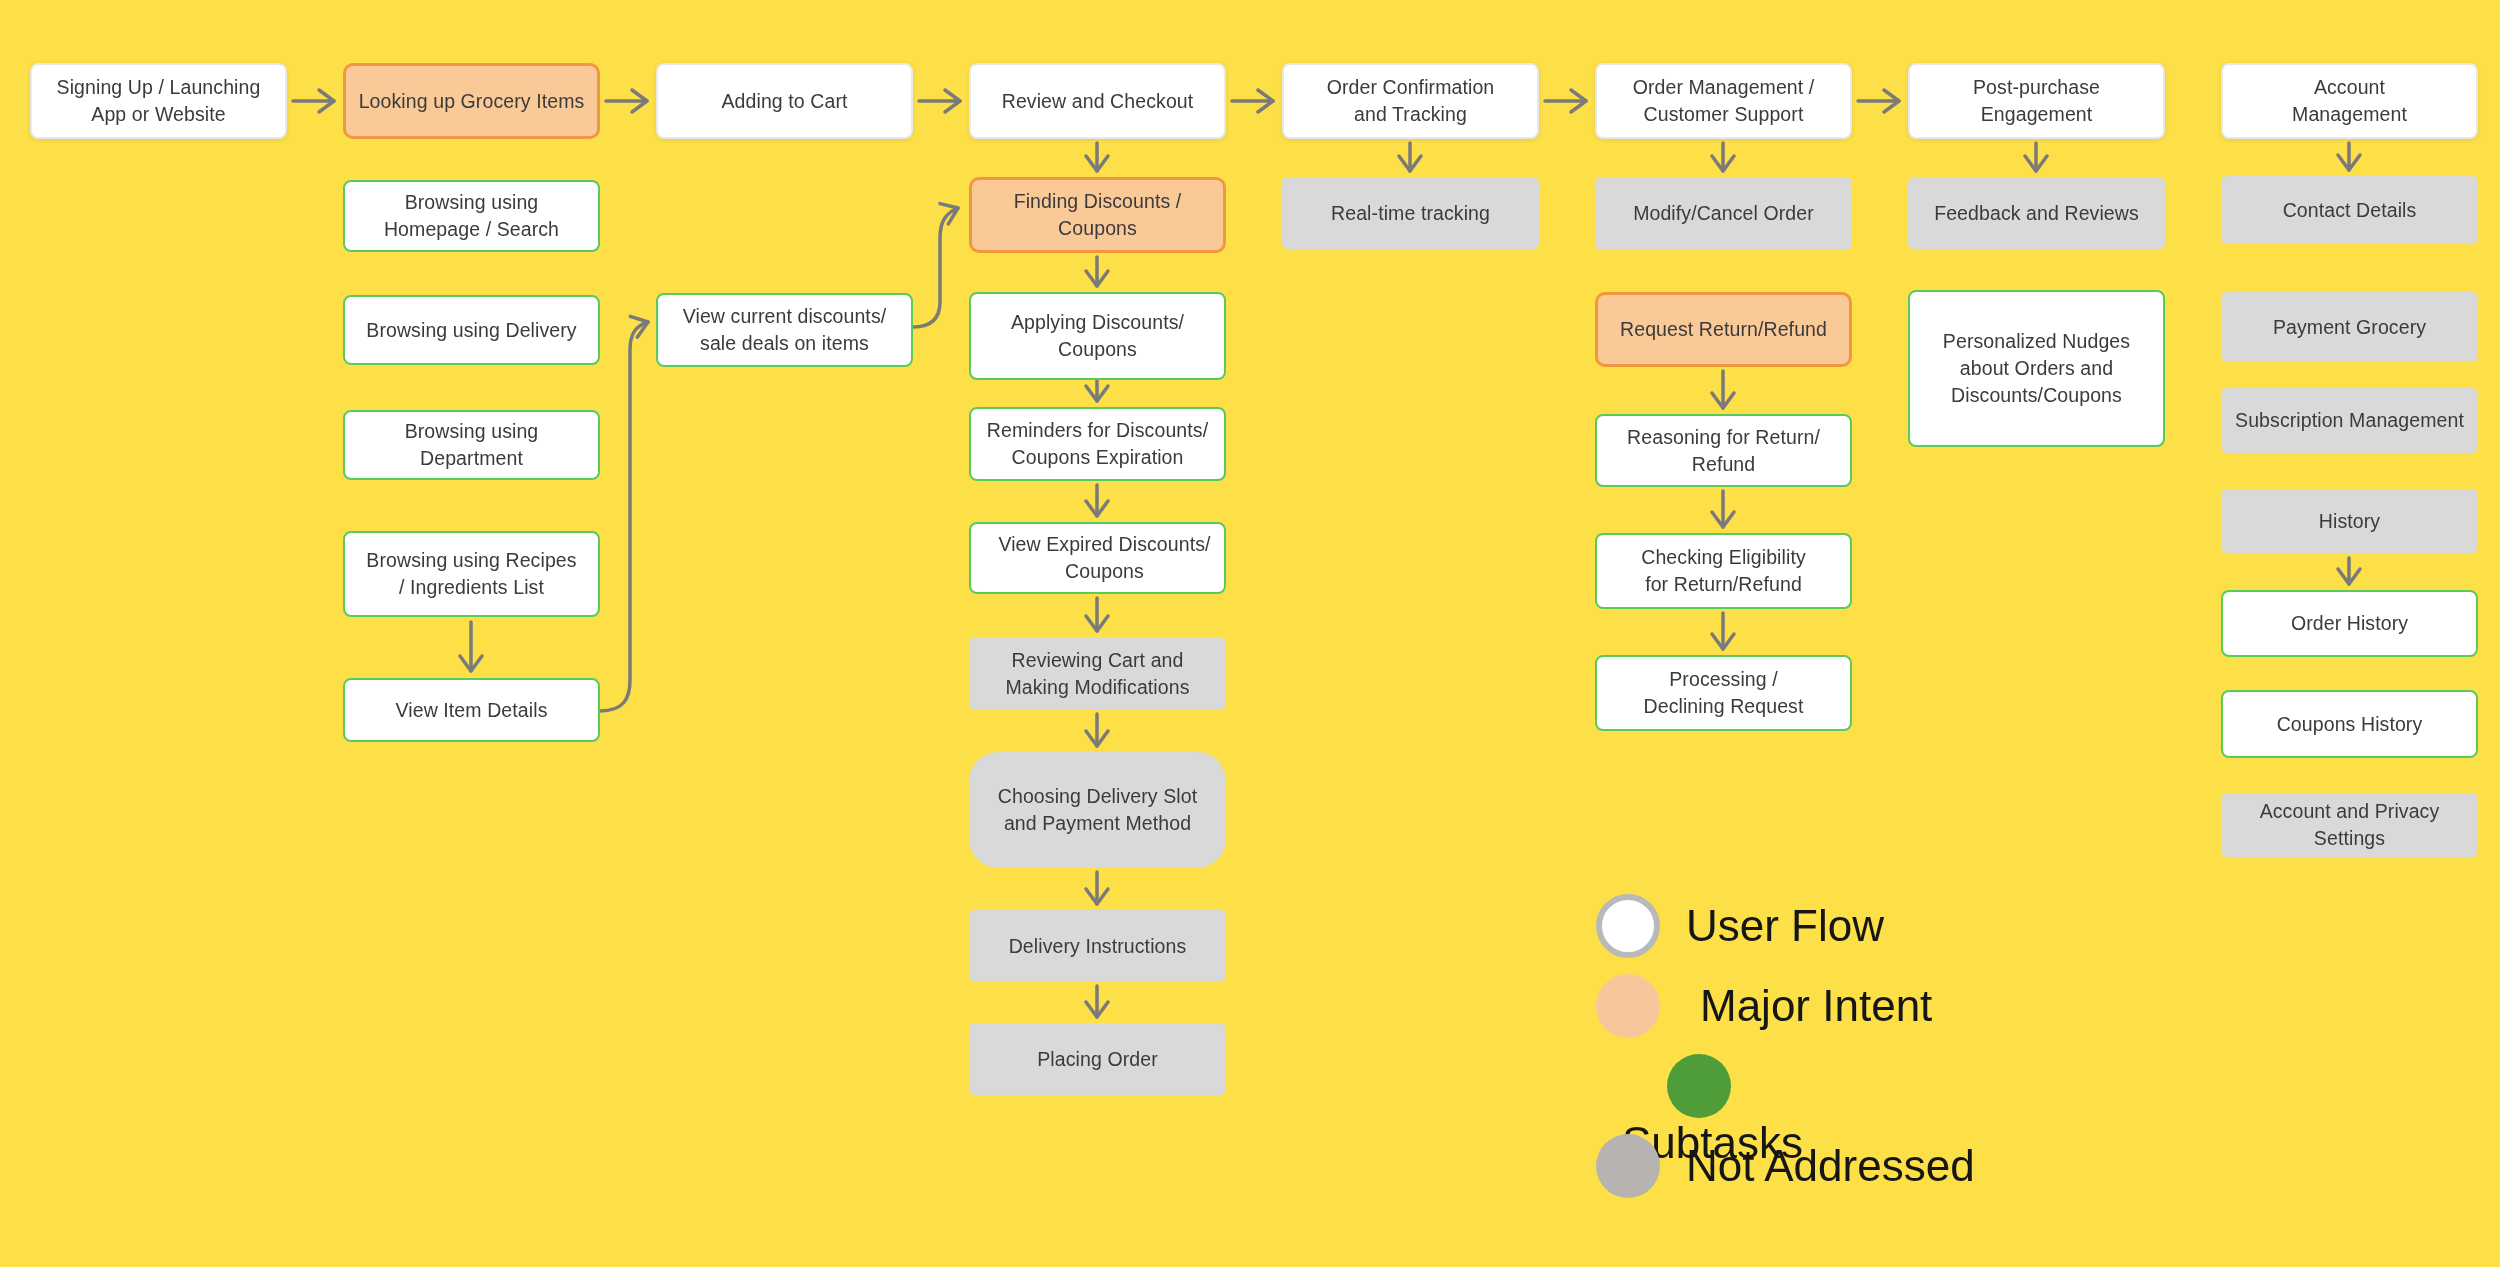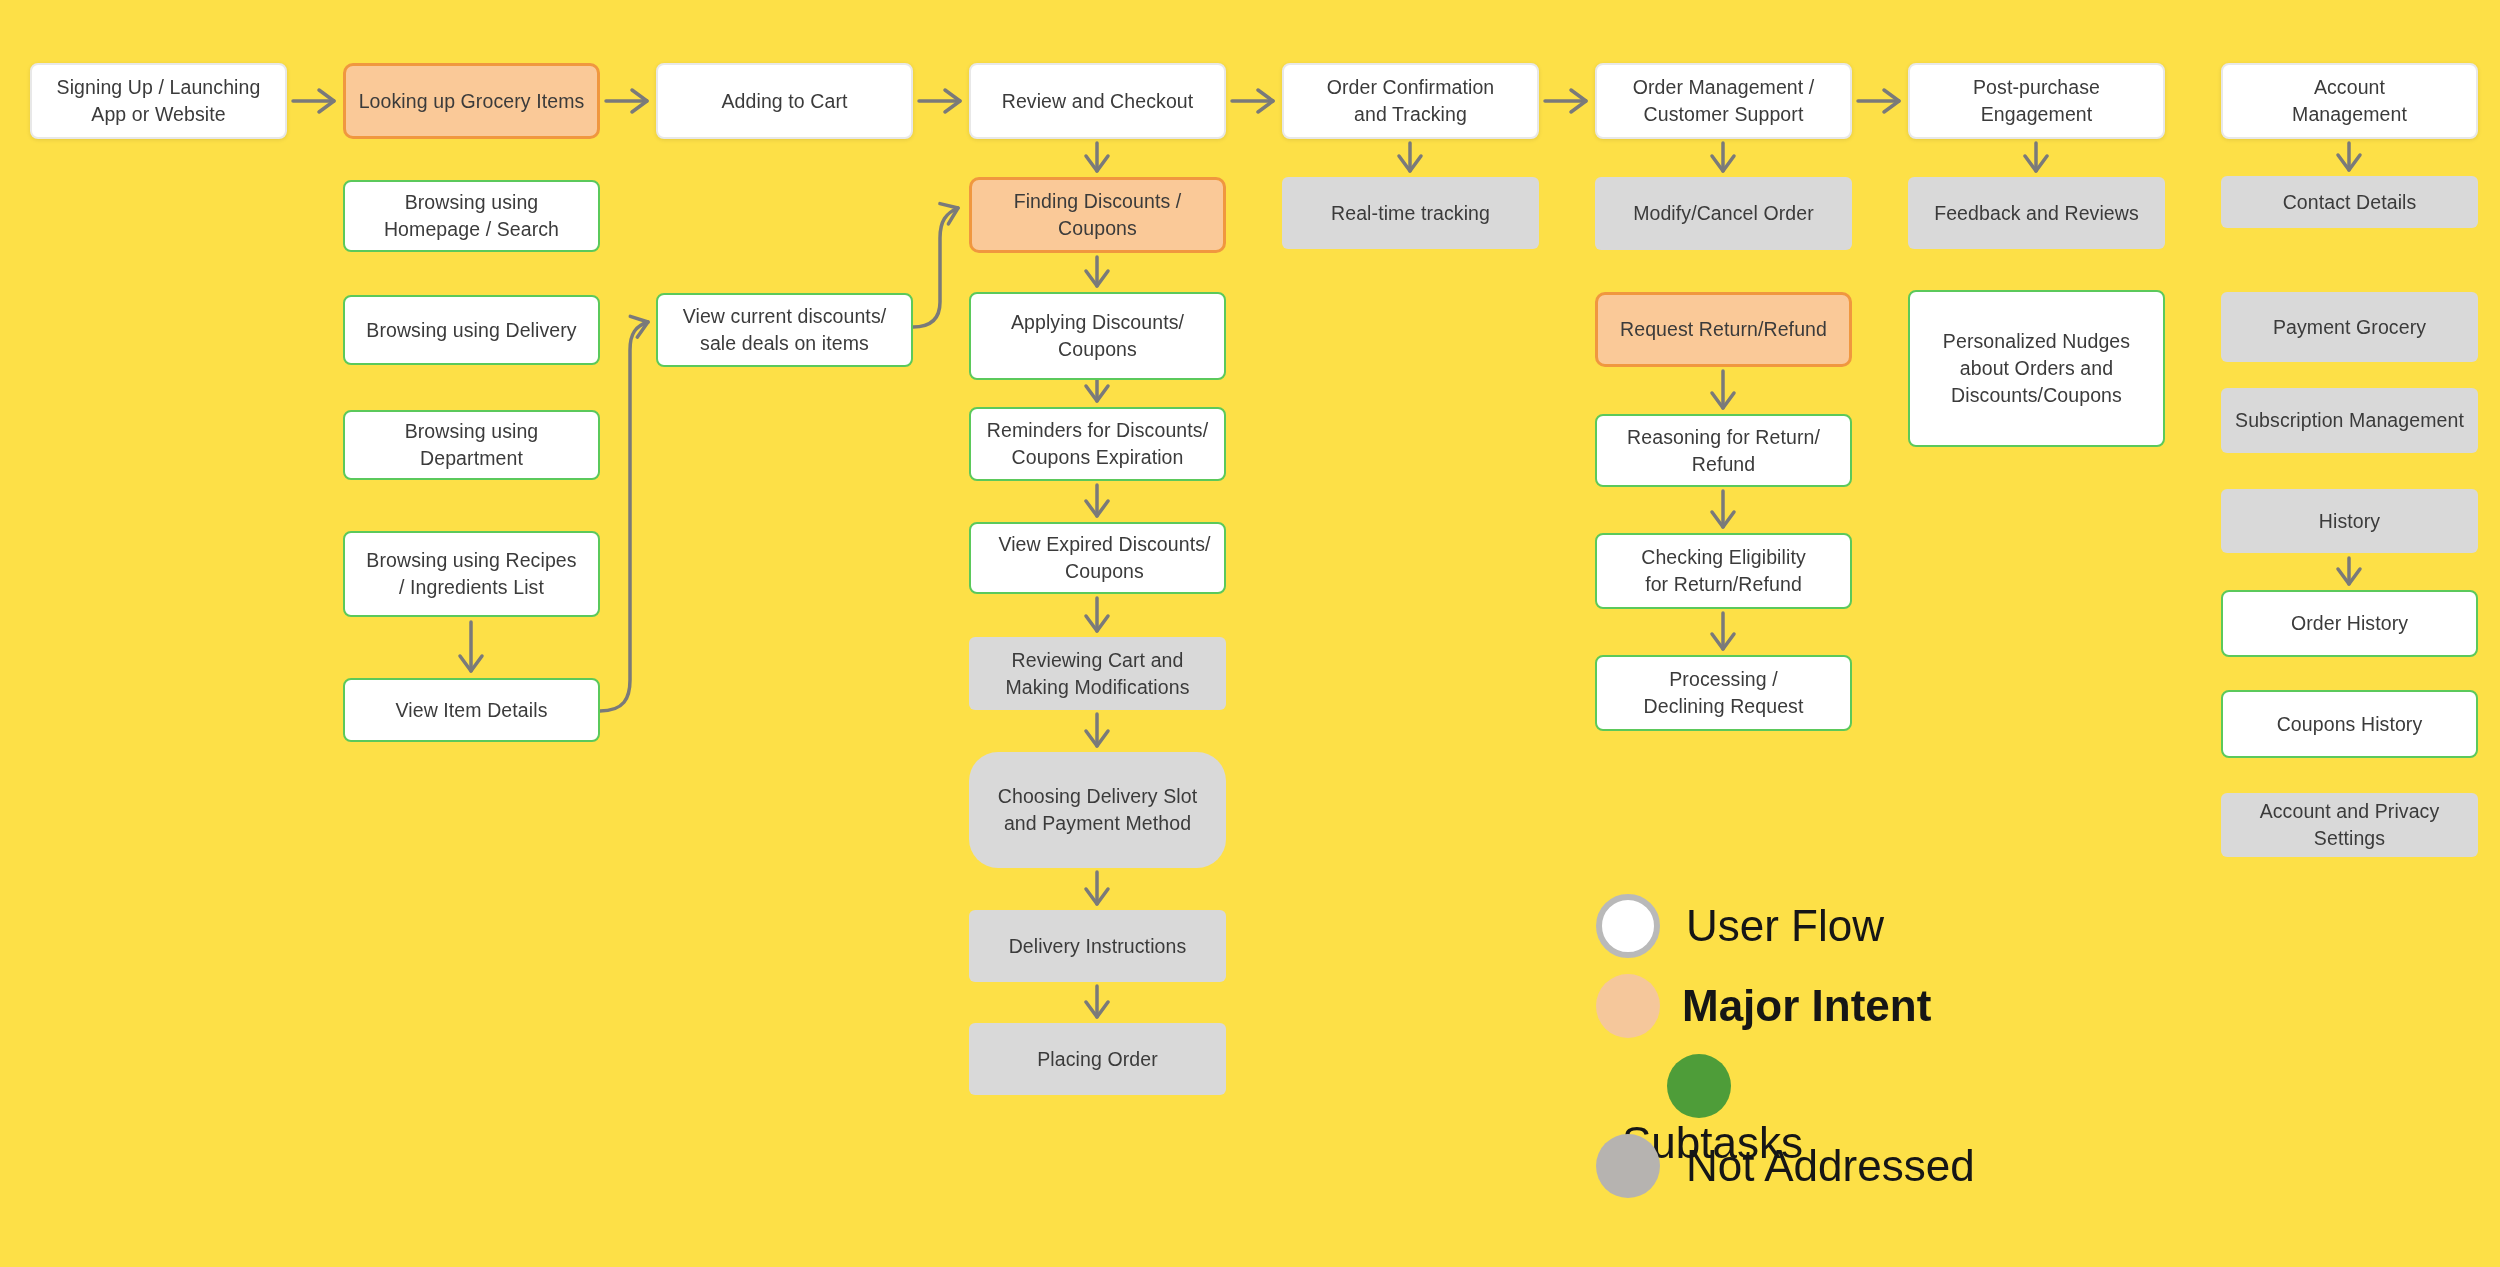--- a/index.html
+++ b/index.html
@@ -205,21 +205,21 @@
 Declining Request</span>
   </div>
       <div class="node not_addressed" style="left: 1908px; top: 177px; width: 257px; height: 72px;">
     <span class="lbl">Feedback and Reviews</span>
   </div>
       <div class="node subtask" style="left: 1908px; top: 290px; width: 257px; height: 157px;">
     <span class="lbl">Personalized Nudges
 about Orders and
 Discounts/Coupons</span>
   </div>
-      <div class="node not_addressed" style="left: 2221px; top: 176px; width: 257px; height: 52px;">
+      <div class="node not_addressed" style="left: 2221px; top: 176px; width: 257px; height: 68px;">
     <span class="lbl">Contact Details</span>
   </div>
       <div class="node not_addressed" style="left: 2221px; top: 292px; width: 257px; height: 70px;">
     <span class="lbl">Payment Grocery</span>
   </div>
       <div class="node not_addressed" style="left: 2221px; top: 388px; width: 257px; height: 65px;">
     <span class="lbl">Subscription Management</span>
   </div>
       <div class="node not_addressed" style="left: 2221px; top: 489px; width: 257px; height: 64px;">
     <span class="lbl">History</span>
@@ -236,21 +236,21 @@
   </div>
     </div>
 
   <div id="legend">
       <div class="legend-item" style="left: 1596px; top: 894px; height: 64px;">
     <span class="legend-swatch" style="background: rgb(255, 255, 255); border: 6px solid rgb(185, 185, 185);"></span>
     <span class="legend-label" style="margin-left: 26px;">User Flow</span>
   </div>
       <div class="legend-item" style="left: 1596px; top: 974px; height: 64px;">
     <span class="legend-swatch" style="background: rgb(245, 199, 155); border: none;"></span>
-    <span class="legend-label" style="margin-left: 22px; font-weight: bold;">Major Intent</span>
+    <span class="legend-label" style="margin-left: 40px;">Major Intent</span>
   </div>
       <div class="legend-item" style="left: 1596px; top: 1054px; height: 64px; flex-direction: column;">
     <span class="legend-swatch" style="background: rgb(78, 157, 57); border: none;"></span>
     <span class="legend-label" style="margin-left: 26px;">Subtasks</span>
   </div>
       <div class="legend-item" style="left: 1596px; top: 1134px; height: 64px;">
     <span class="legend-swatch" style="background: rgb(182, 179, 176); border: none;"></span>
     <span class="legend-label" style="margin-left: 26px;">Not Addressed</span>
   </div>
     </div>

